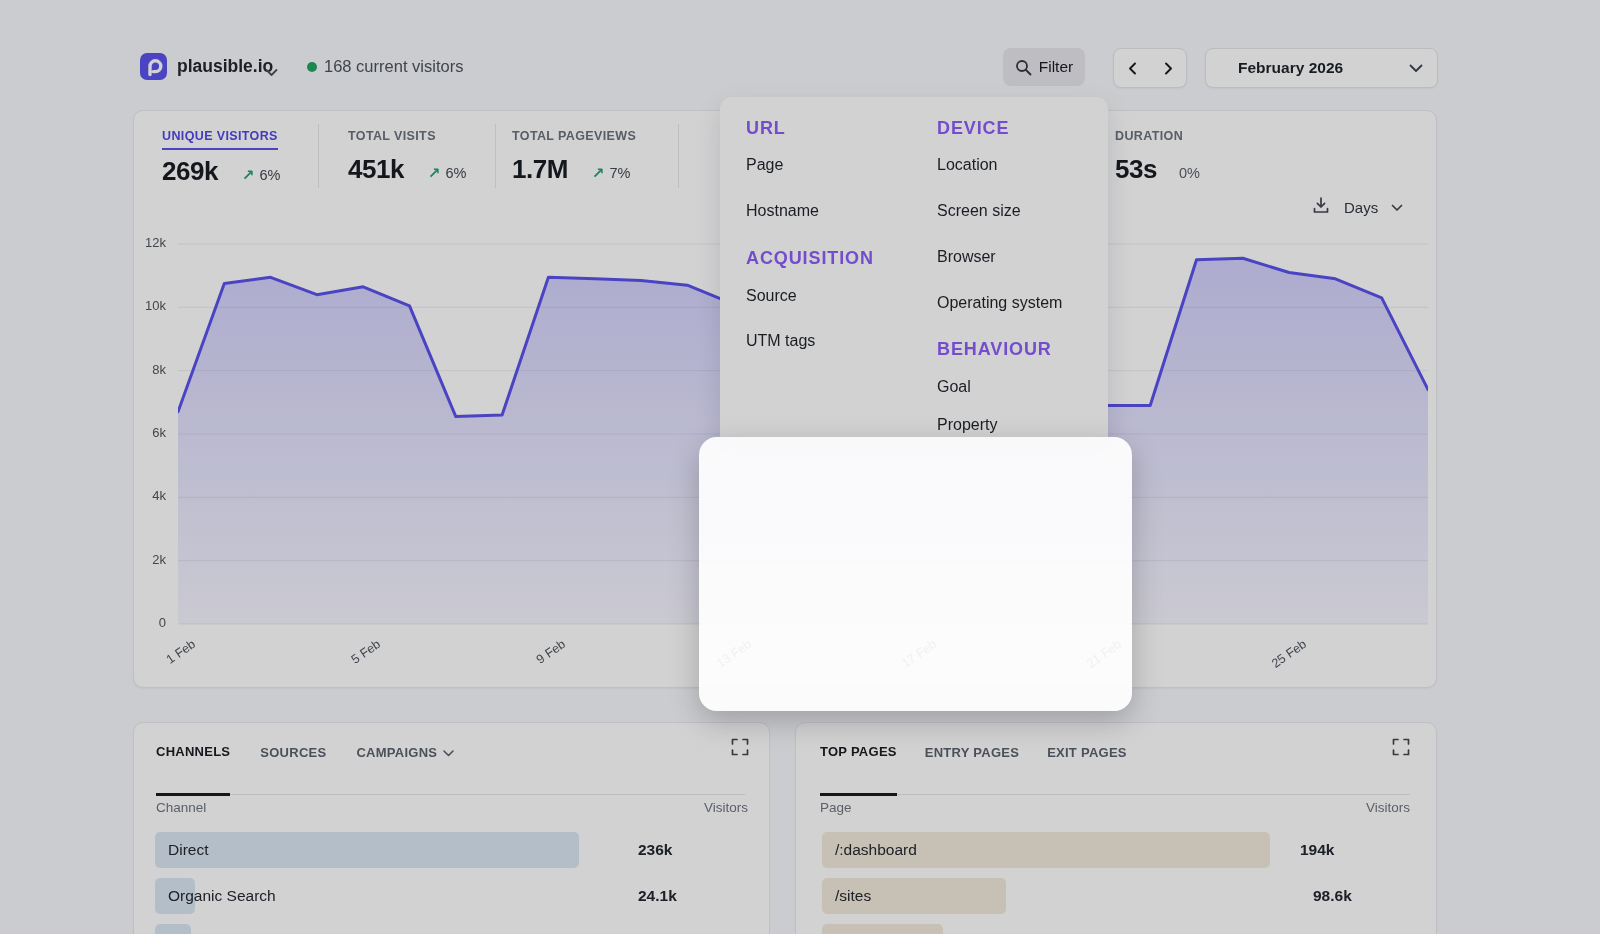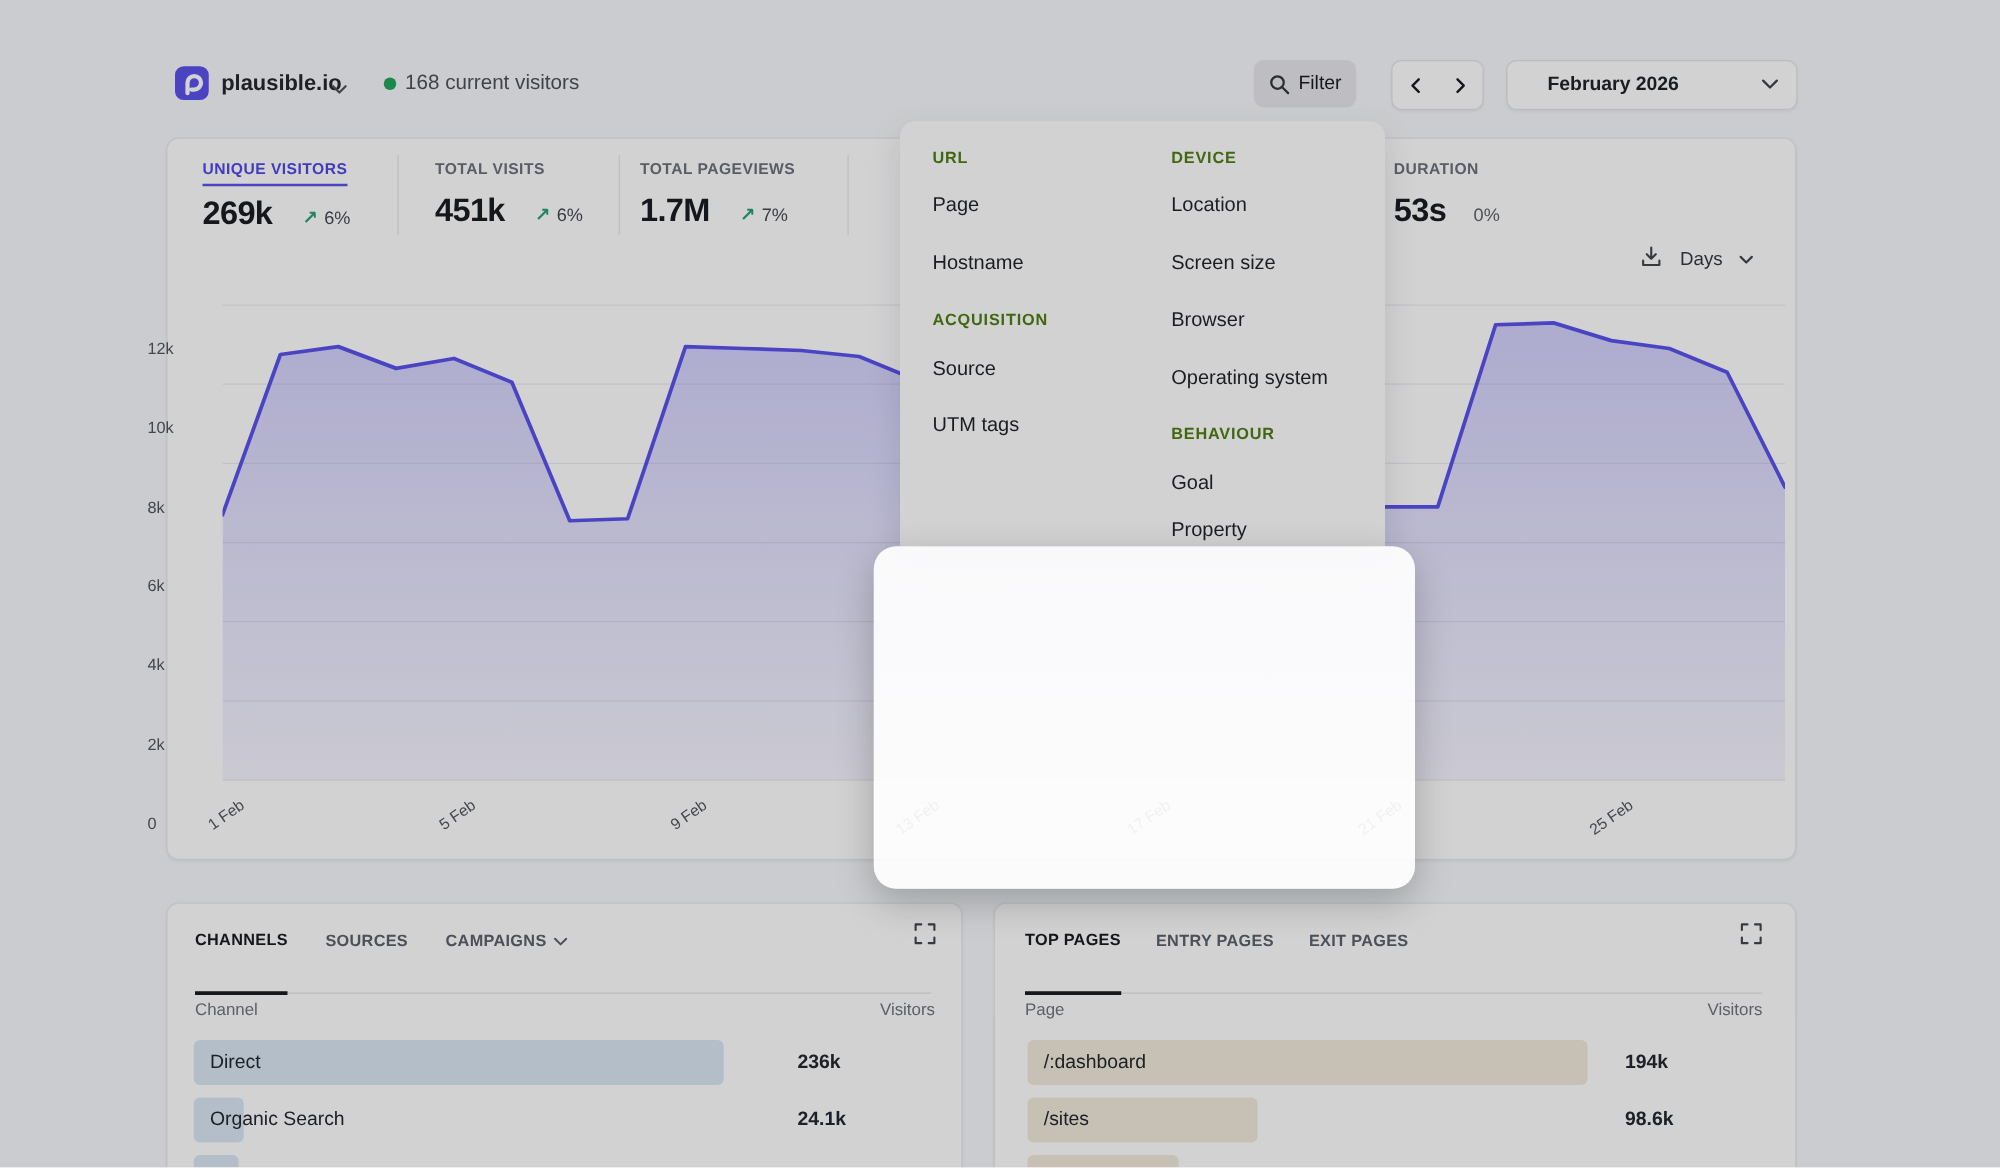--- a/index.html
+++ b/index.html
@@ -22,30 +22,30 @@
   .stat{position:absolute;top:126px;}
   .stat-label{font-size:12.5px;font-weight:700;letter-spacing:.03em;color:#697078;padding-bottom:5px;display:inline-block;}
   .stat.active .stat-label{color:#4f46e5;border-bottom:2px solid #5b50ec;}
   .stat-valrow{margin-top:6px;display:flex;align-items:baseline;}
   .stat-value{font-size:26px;font-weight:700;color:#15191e;letter-spacing:-.5px;}
   .stat-arrow{margin-left:24px;font-size:15px;font-weight:700;color:#23a173;}
   .stat-change{margin-left:5px;font-size:14.5px;color:#40474f;}
   .stat.flat .stat-change{margin-left:22px;color:#595f66;}
   .stat-divider{position:absolute;top:124px;width:1px;height:64px;background:#e6e8ea;}
   
-  .ylabel{position:absolute;left:118px;width:48px;font-size:13px;color:#4d545c;margin-top:36px;}
+  .ylabel{position:absolute;left:118px;width:48px;text-align:right;font-size:13px;color:#4d545c;}
   .xlabel{position:absolute;width:58px;text-align:right;font-size:12.5px;color:#4d545c;transform:rotate(-35deg);transform-origin:100% 0;}
   .days-ctl{left:1311px;top:195px;display:flex;align-items:center;gap:13px;}
   .days-label{font-size:15px;color:#30363d;}
   
   .panel-top{left:720px;top:97px;width:388px;height:340px;background:#fff;border-radius:12px 12px 0 0;box-shadow:0 10px 26px rgba(16,24,40,.13);z-index:40;}
   .overlay{left:0;top:0;right:0;bottom:0;background:rgba(15,16,20,.19);z-index:50;}
   .spotlight{left:699px;top:437px;width:433px;height:274px;background:rgba(255,255,255,.92);border-radius:18px;box-shadow:0 10px 30px rgba(0,0,0,.22);z-index:60;}
   .panel-seg{left:720px;top:437px;width:388px;height:263px;background:#fff;border-radius:0 0 12px 12px;z-index:70;}
-  .menu-header{position:absolute;font-size:13px;font-weight:700;letter-spacing:.05em;color:#4d7c0f;}
+  .menu-header{position:absolute;font-size:18px;font-weight:700;letter-spacing:.05em;color:#8b5cf6;}
   .menu-item{position:absolute;font-size:16px;color:#1d2126;cursor:pointer;}
   .seg-divider{position:absolute;left:0;right:0;top:22px;height:1px;background:#e7e8eb;}
   
   .tabs{position:absolute;display:flex;border-bottom:1px solid #e5e6ea;}
   .tab{font-size:13px;font-weight:700;letter-spacing:.02em;color:#596069;padding-bottom:34px;cursor:pointer;display:flex;align-items:center;gap:6px;}
   .tab.active{color:#16191d;border-bottom:3px solid #16191d;margin-bottom:-2px;}
   .colhead{position:absolute;font-size:13.5px;color:#6d737b;}
   .row-bar{position:absolute;height:36px;border-radius:5px;}
   .row-label{position:absolute;height:36px;line-height:36px;font-size:15.5px;color:#21262c;}
   .row-value{position:absolute;height:36px;line-height:36px;font-size:15.5px;font-weight:600;color:#21262c;text-align:left;}
@@ -231,21 +231,21 @@
       </svg>
   </span>
   <span class="colhead" style="left:820px;top:800px;">Page</span>
   <span class="colhead" style="left:1310px;top:800px;width:100px;text-align:right;">Visitors</span>
   <div id="pages-rows">
       <div style="position: absolute; left: 822px; top: 832px; width: 588px; height: 36px;">
         <div class="row-bar" style="left: 0px; top: 0px; width: 448px; background: rgb(241, 235, 217);"></div>
         <div class="row-label" style="left: 13px;">/:dashboard</div>
         <div class="row-value" style="right: 0px; width: 110px;">194k</div>
       </div>
-      <div style="position: absolute; left: 822px; top: 878px; width: 588px; height: 36px;">
+      <div style="position: absolute; left: 822px; top: 878px; width: 588px; height: 36px; padding-left: 13px;">
         <div class="row-bar" style="left: 0px; top: 0px; width: 184px; background: rgb(241, 235, 217);"></div>
         <div class="row-label" style="left: 13px;">/sites</div>
         <div class="row-value" style="right: 0px; width: 110px;">98.6k</div>
       </div>
       <div style="position: absolute; left: 822px; top: 924px; width: 588px; height: 36px;">
         <div class="row-bar" style="left: 0px; top: 0px; width: 121px; background: rgb(241, 235, 217);"></div>
       </div>
     </div>
 
   <div id="filter-panel" class="abs panel-top">

